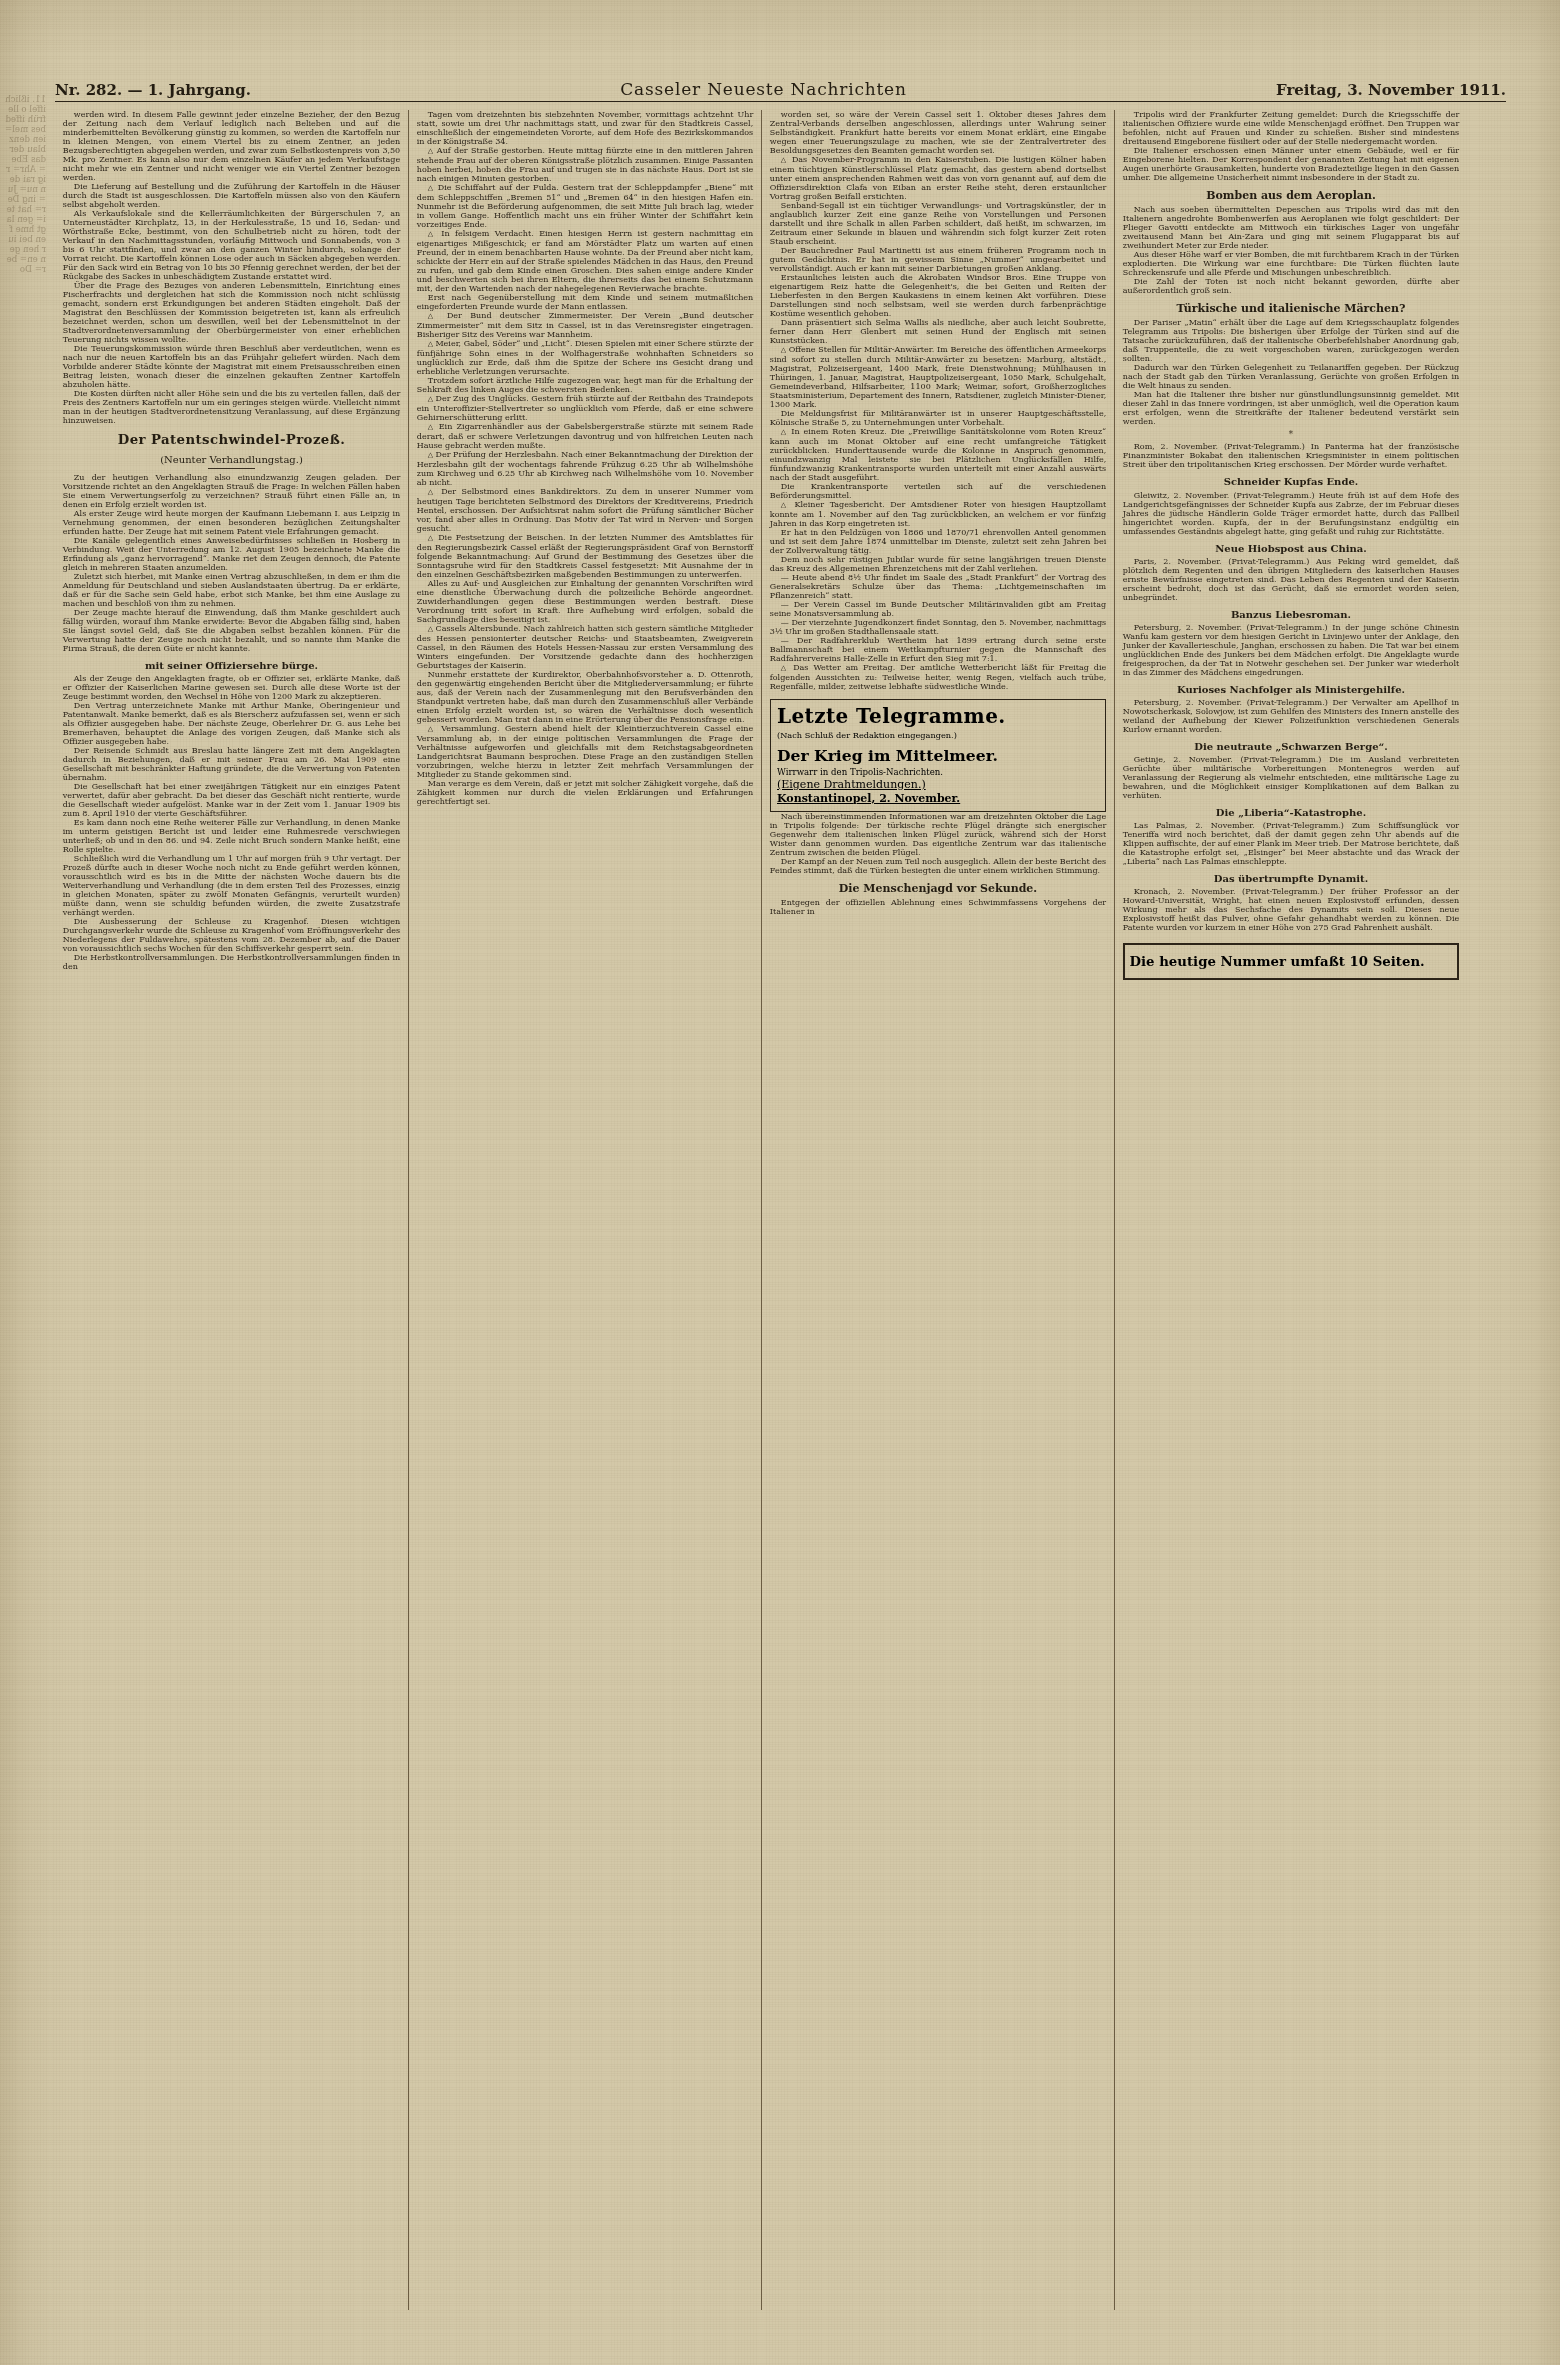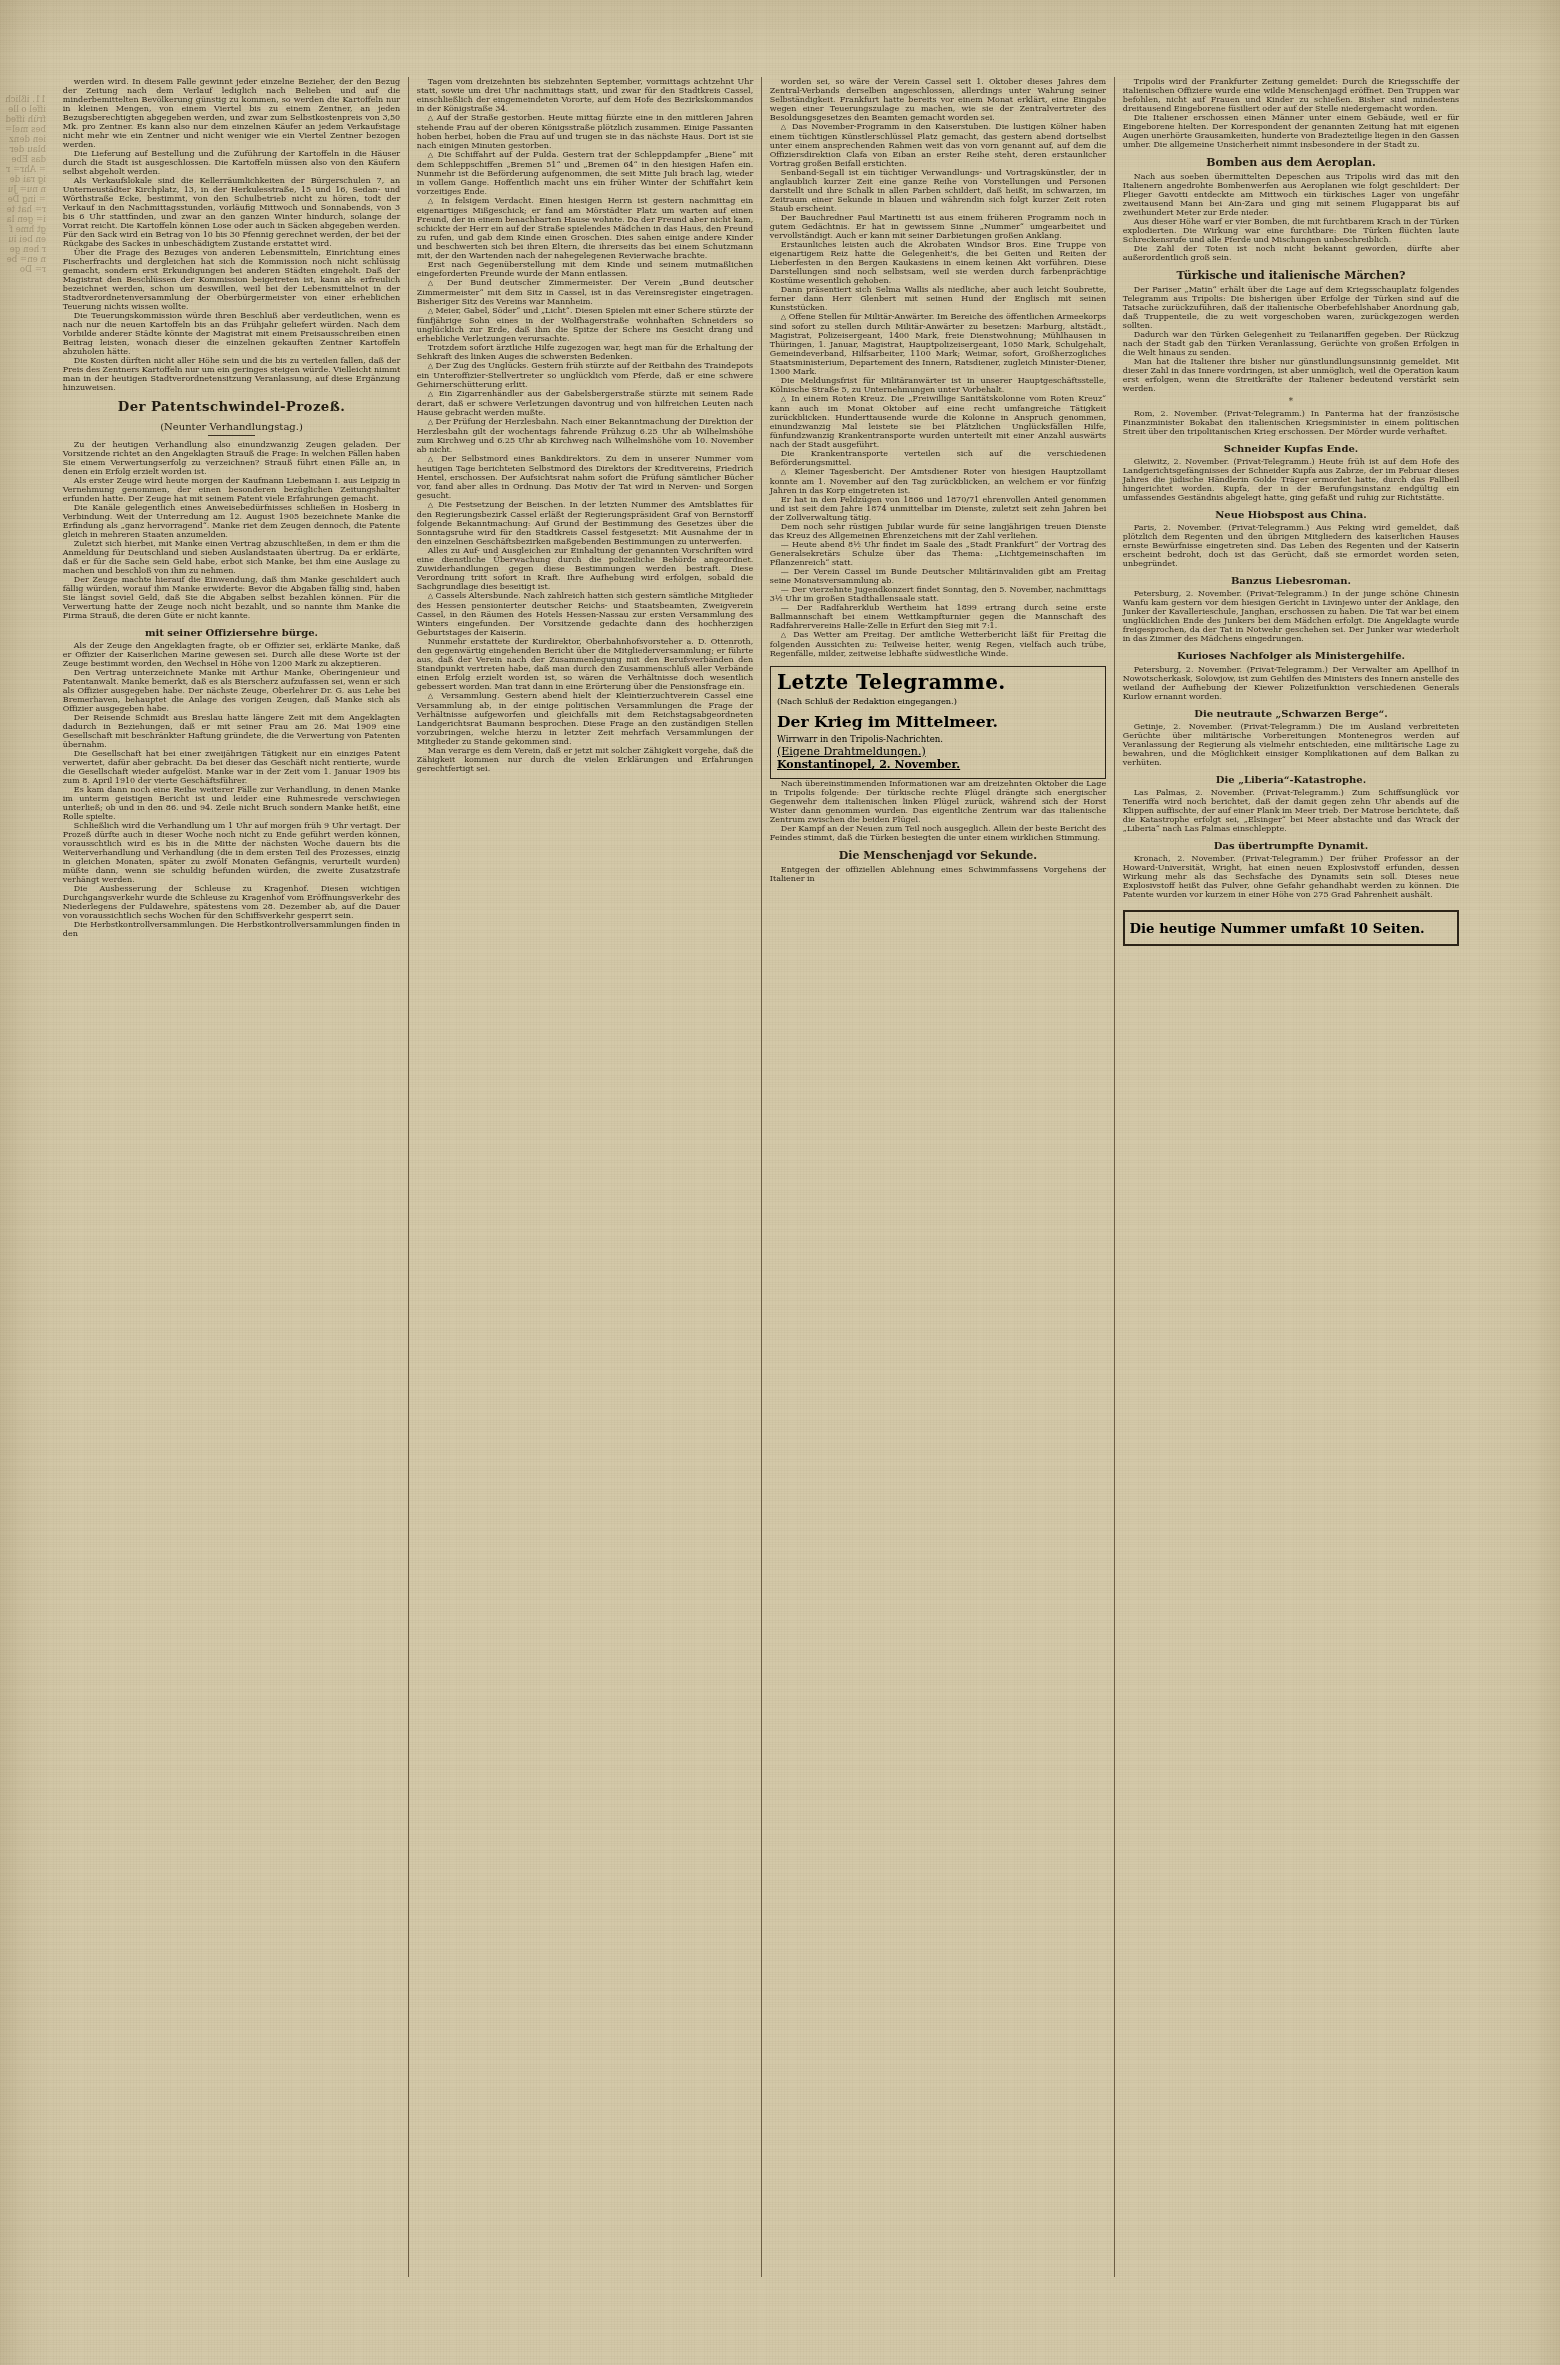--- a/index.html
+++ b/index.html
@@ -121,20 +121,25 @@
 </head>
 <body>
 
 <div class="paper">
   <div class="grain"></div>
 
   <div class="bleed">11. ißlich iffel o lle früh iffed bes mel= ien denz blau der das Ebe= Ahr= rig rai den nu= Ju= ing Der= hat tei= gen lagt hme fen bei iur hen gen en= ber= Do</div>
 
   <div class="sheet">
 
+    <div class="masthead">
+      <div class="mh-left">Nr. 282. — 1. Jahrgang.</div>
+      <div class="mh-center">Casseler Neueste Nachrichten</div>
+      <div class="mh-right">Freitag, 3. November 1911.</div>
+    </div>
 
     <div class="cols" id="columns">
         <div class="col">
           <p>werden wird. In diesem Falle gewinnt jeder einzelne Bezieher, der den Bezug der Zeitung nach dem Verlauf lediglich nach Belieben und auf die minderbemittelten Bevölkerung günstig zu kommen, so werden die Kartoffeln nur in kleinen Mengen, von einem Viertel bis zu einem Zentner, an jeden Bezugsberechtigten abgegeben werden, und zwar zum Selbstkostenpreis von 3,50 Mk. pro Zentner. Es kann also nur dem einzelnen Käufer an jedem Verkaufstage nicht mehr wie ein Zentner und nicht weniger wie ein Viertel Zentner bezogen werden.</p>
           <p>Die Lieferung auf Bestellung und die Zuführung der Kartoffeln in die Häuser durch die Stadt ist ausgeschlossen. Die Kartoffeln müssen also von den Käufern selbst abgeholt werden.</p>
           <p>Als Verkaufslokale sind die Kellerräumlichkeiten der Bürgerschulen 7, an Unterneustädter Kirchplatz, 13, in der Herkulesstraße, 15 und 16, Sedan- und Wörthstraße Ecke, bestimmt, von den Schulbetrieb nicht zu hören, todt der Verkauf in den Nachmittagsstunden, vorläufig Mittwoch und Sonnabends, von 3 bis 6 Uhr stattfinden, und zwar an den ganzen Winter hindurch, solange der Vorrat reicht. Die Kartoffeln können Lose oder auch in Säcken abgegeben werden. Für den Sack wird ein Betrag von 10 bis 30 Pfennig gerechnet werden, der bei der Rückgabe des Sackes in unbeschädigtem Zustande erstattet wird.</p>
           <p>Über die Frage des Bezuges von anderen Lebensmitteln, Einrichtung eines Fischerfrachts und dergleichen hat sich die Kommission noch nicht schlüssig gemacht, sondern erst Erkundigungen bei anderen Städten eingeholt. Daß der Magistrat den Beschlüssen der Kommission beigetreten ist, kann als erfreulich bezeichnet werden, schon um deswillen, weil bei der Lebensmittelnot in der Stadtverordnetenversammlung der Oberbürgermeister von einer erheblichen Teuerung nichts wissen wollte.</p>
           <p>Die Teuerungskommission würde ihren Beschluß aber verdeutlichen, wenn es nach nur die neuen Kartoffeln bis an das Frühjahr geliefert würden. Nach dem Vorbilde anderer Städte könnte der Magistrat mit einem Preisausschreiben einen Beitrag leisten, wonach dieser die einzelnen gekauften Zentner Kartoffeln abzuholen hätte.</p>
           <p>Die Kosten dürften nicht aller Höhe sein und die bis zu verteilen fallen, daß der Preis des Zentners Kartoffeln nur um ein geringes steigen würde. Vielleicht nimmt man in der heutigen Stadtverordnetensitzung Veranlassung, auf diese Ergänzung hinzuweisen.</p>
           <div class="hdr-center h-big">Der Patentschwindel-Prozeß.</div>
@@ -149,21 +154,21 @@
           <p>Als der Zeuge den Angeklagten fragte, ob er Offizier sei, erklärte Manke, daß er Offizier der Kaiserlichen Marine gewesen sei. Durch alle diese Worte ist der Zeuge bestimmt worden, den Wechsel in Höhe von 1200 Mark zu akzeptieren.</p>
           <p>Den Vertrag unterzeichnete Manke mit Arthur Manke, Oberingenieur und Patentanwalt. Manke bemerkt, daß es als Bierscherz aufzufassen sei, wenn er sich als Offizier ausgegeben habe. Der nächste Zeuge, Oberlehrer Dr. G. aus Lehe bei Bremerhaven, behauptet die Anlage des vorigen Zeugen, daß Manke sich als Offizier ausgegeben habe.</p>
           <p>Der Reisende Schmidt aus Breslau hatte längere Zeit mit dem Angeklagten dadurch in Beziehungen, daß er mit seiner Frau am 26. Mai 1909 eine Gesellschaft mit beschränkter Haftung gründete, die die Verwertung von Patenten übernahm.</p>
           <p>Die Gesellschaft hat bei einer zweijährigen Tätigkeit nur ein einziges Patent verwertet, dafür aber gebracht. Da bei dieser das Geschäft nicht rentierte, wurde die Gesellschaft wieder aufgelöst. Manke war in der Zeit vom 1. Januar 1909 bis zum 8. April 1910 der vierte Geschäftsführer.</p>
           <p>Es kam dann noch eine Reihe weiterer Fälle zur Verhandlung, in denen Manke im unterm geistigen Bericht ist und leider eine Ruhmesrede verschwiegen unterließ; ob und in den 86. und 94. Zeile nicht Bruch sondern Manke heißt, eine Rolle spielte.</p>
           <p>Schließlich wird die Verhandlung um 1 Uhr auf morgen früh 9 Uhr vertagt. Der Prozeß dürfte auch in dieser Woche noch nicht zu Ende geführt werden können, vorausschtlich wird es bis in die Mitte der nächsten Woche dauern bis die Weiterverhandlung und Verhandlung (die in dem ersten Teil des Prozesses, einzig in gleichen Monaten, später zu zwölf Monaten Gefängnis, verurteilt wurden) müßte dann, wenn sie schuldig befunden würden, die zweite Zusatzstrafe verhängt werden.</p>
           <p>Die Ausbesserung der Schleuse zu Kragenhof. Diesen wichtigen Durchgangsverkehr wurde die Schleuse zu Kragenhof vom Eröffnungsverkehr des Niederlegens der Fuldawehre, spätestens vom 28. Dezember ab, auf die Dauer von voraussichtlich sechs Wochen für den Schiffsverkehr gesperrt sein.</p>
           <p>Die Herbstkontrollversammlungen. Die Herbstkontrollversammlungen finden in den</p>
         </div>
         <div class="col">
-          <p>Tagen vom dreizehnten bis siebzehnten September, vormittags achtzehnt Uhr statt, sowie um drei Uhr nachmittags statt, und zwar für den Stadtkreis Cassel, einschließlich der eingemeindeten Vororte, auf dem Hofe des Bezirkskommandos in der Königstraße 34.</p>
+          <p>Tagen vom dreizehnten bis siebzehnten November, vormittags achtzehnt Uhr statt, sowie um drei Uhr nachmittags statt, und zwar für den Stadtkreis Cassel, einschließlich der eingemeindeten Vororte, auf dem Hofe des Bezirkskommandos in der Königstraße 34.</p>
           <p class="tri">Auf der Straße gestorben. Heute mittag fiürzte eine in den mittleren Jahren stehende Frau auf der oberen Königsstraße plötzlich zusammen. Einige Passanten hoben herbei, hoben die Frau auf und trugen sie in das nächste Haus. Dort ist sie nach einigen Minuten gestorben.</p>
           <p class="tri">Die Schiffahrt auf der Fulda. Gestern trat der Schleppdampfer „Biene“ mit dem Schleppschiffen „Bremen 51“ und „Bremen 64“ in den hiesigen Hafen ein. Nunmehr ist die Beförderung aufgenommen, die seit Mitte Juli brach lag, wieder in vollem Gange. Hoffentlich macht uns ein früher Winter der Schiffahrt kein vorzeitiges Ende.</p>
           <p class="tri">In felsigem Verdacht. Einen hiesigen Herrn ist gestern nachmittag ein eigenartiges Mißgeschick; er fand am Mörstädter Platz um warten auf einen Freund, der in einem benachbarten Hause wohnte. Da der Freund aber nicht kam, schickte der Herr ein auf der Straße spielendes Mädchen in das Haus, den Freund zu rufen, und gab dem Kinde einen Groschen. Dies sahen einige andere Kinder und beschwerten sich bei ihren Eltern, die ihrerseits das bei einem Schutzmann mit, der den Wartenden nach der nahegelegenen Revierwache brachte.</p>
           <p>Erst nach Gegenüberstellung mit dem Kinde und seinem mutmaßlichen eingeforderten Freunde wurde der Mann entlassen.</p>
           <p class="tri">Der Bund deutscher Zimmermeister. Der Verein „Bund deutscher Zimmermeister“ mit dem Sitz in Cassel, ist in das Vereinsregister eingetragen. Bisheriger Sitz des Vereins war Mannheim.</p>
           <p class="tri">Meier, Gabel, Söder“ und „Licht“. Diesen Spielen mit einer Schere stürzte der fünfjährige Sohn eines in der Wolfhagerstraße wohnhaften Schneiders so unglücklich zur Erde, daß ihm die Spitze der Schere ins Gesicht drang und erhebliche Verletzungen verursachte.</p>
           <p>Trotzdem sofort ärztliche Hilfe zugezogen war, hegt man für die Erhaltung der Sehkraft des linken Auges die schwersten Bedenken.</p>
           <p class="tri">Der Zug des Unglücks. Gestern früh stürzte auf der Reitbahn des Traindepots ein Unteroffizier-Stellvertreter so unglücklich vom Pferde, daß er eine schwere Gehirnerschütterung erlitt.</p>
           <p class="tri">Ein Zigarrenhändler aus der Gabelsbergerstraße stürzte mit seinem Rade derart, daß er schwere Verletzungen davontrug und von hilfreichen Leuten nach Hause gebracht werden mußte.</p>
           <p class="tri">Der Prüfung der Herzlesbahn. Nach einer Bekanntmachung der Direktion der Herzlesbahn gilt der wochentags fahrende Frühzug 6.25 Uhr ab Wilhelmshöhe zum Kirchweg und 6.25 Uhr ab Kirchweg nach Wilhelmshöhe vom 10. November ab nicht.</p>

